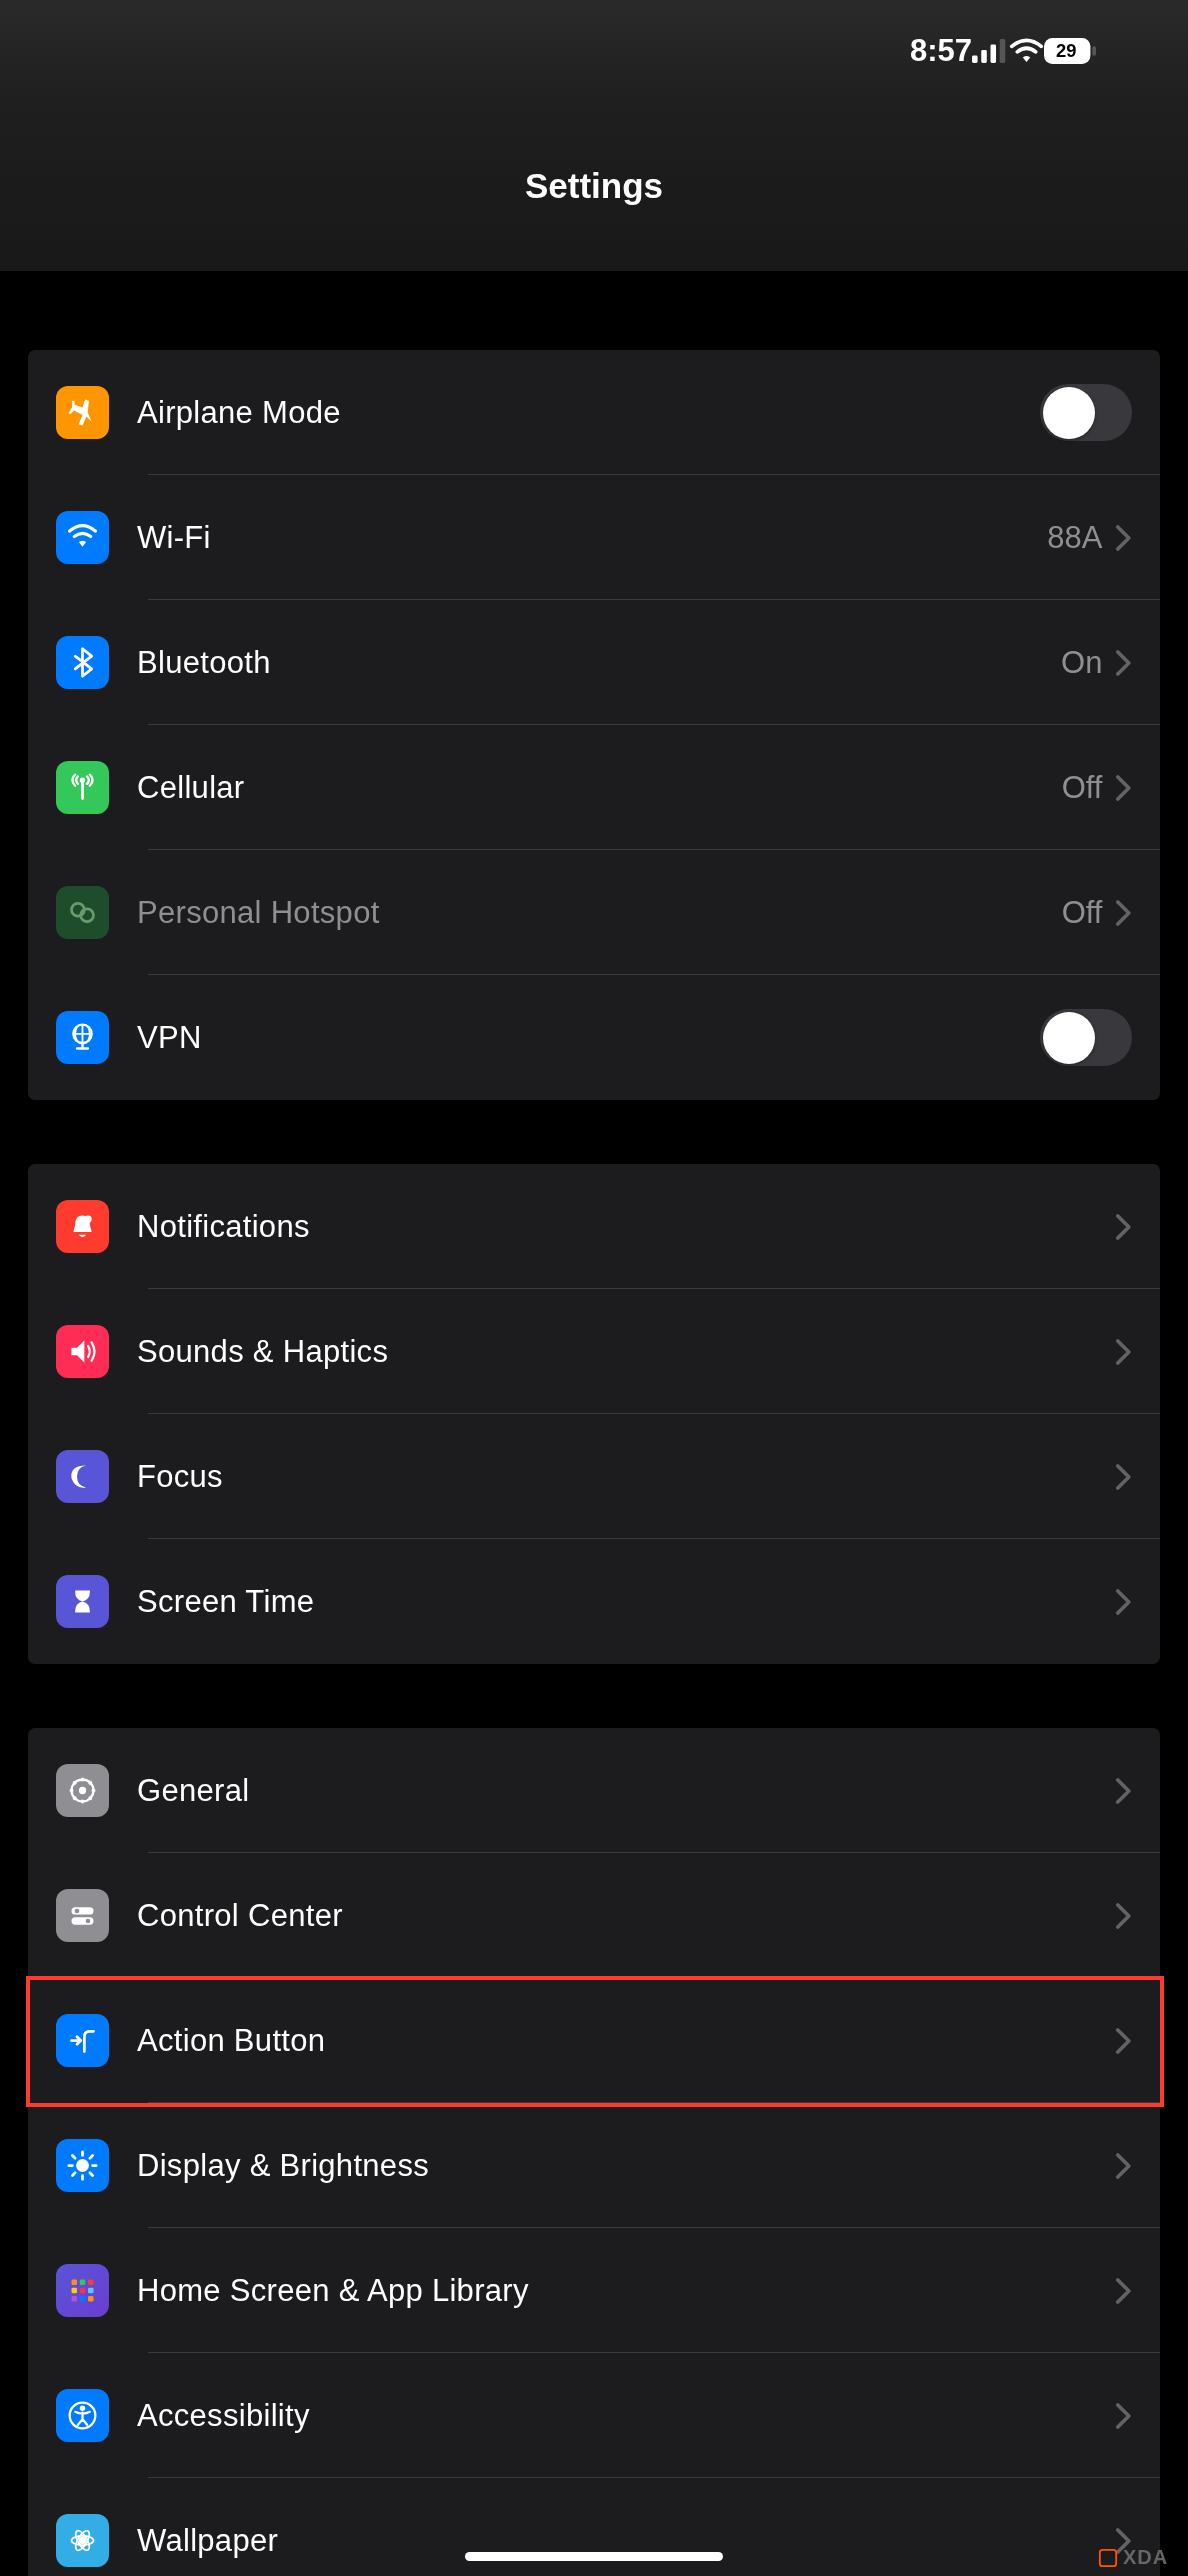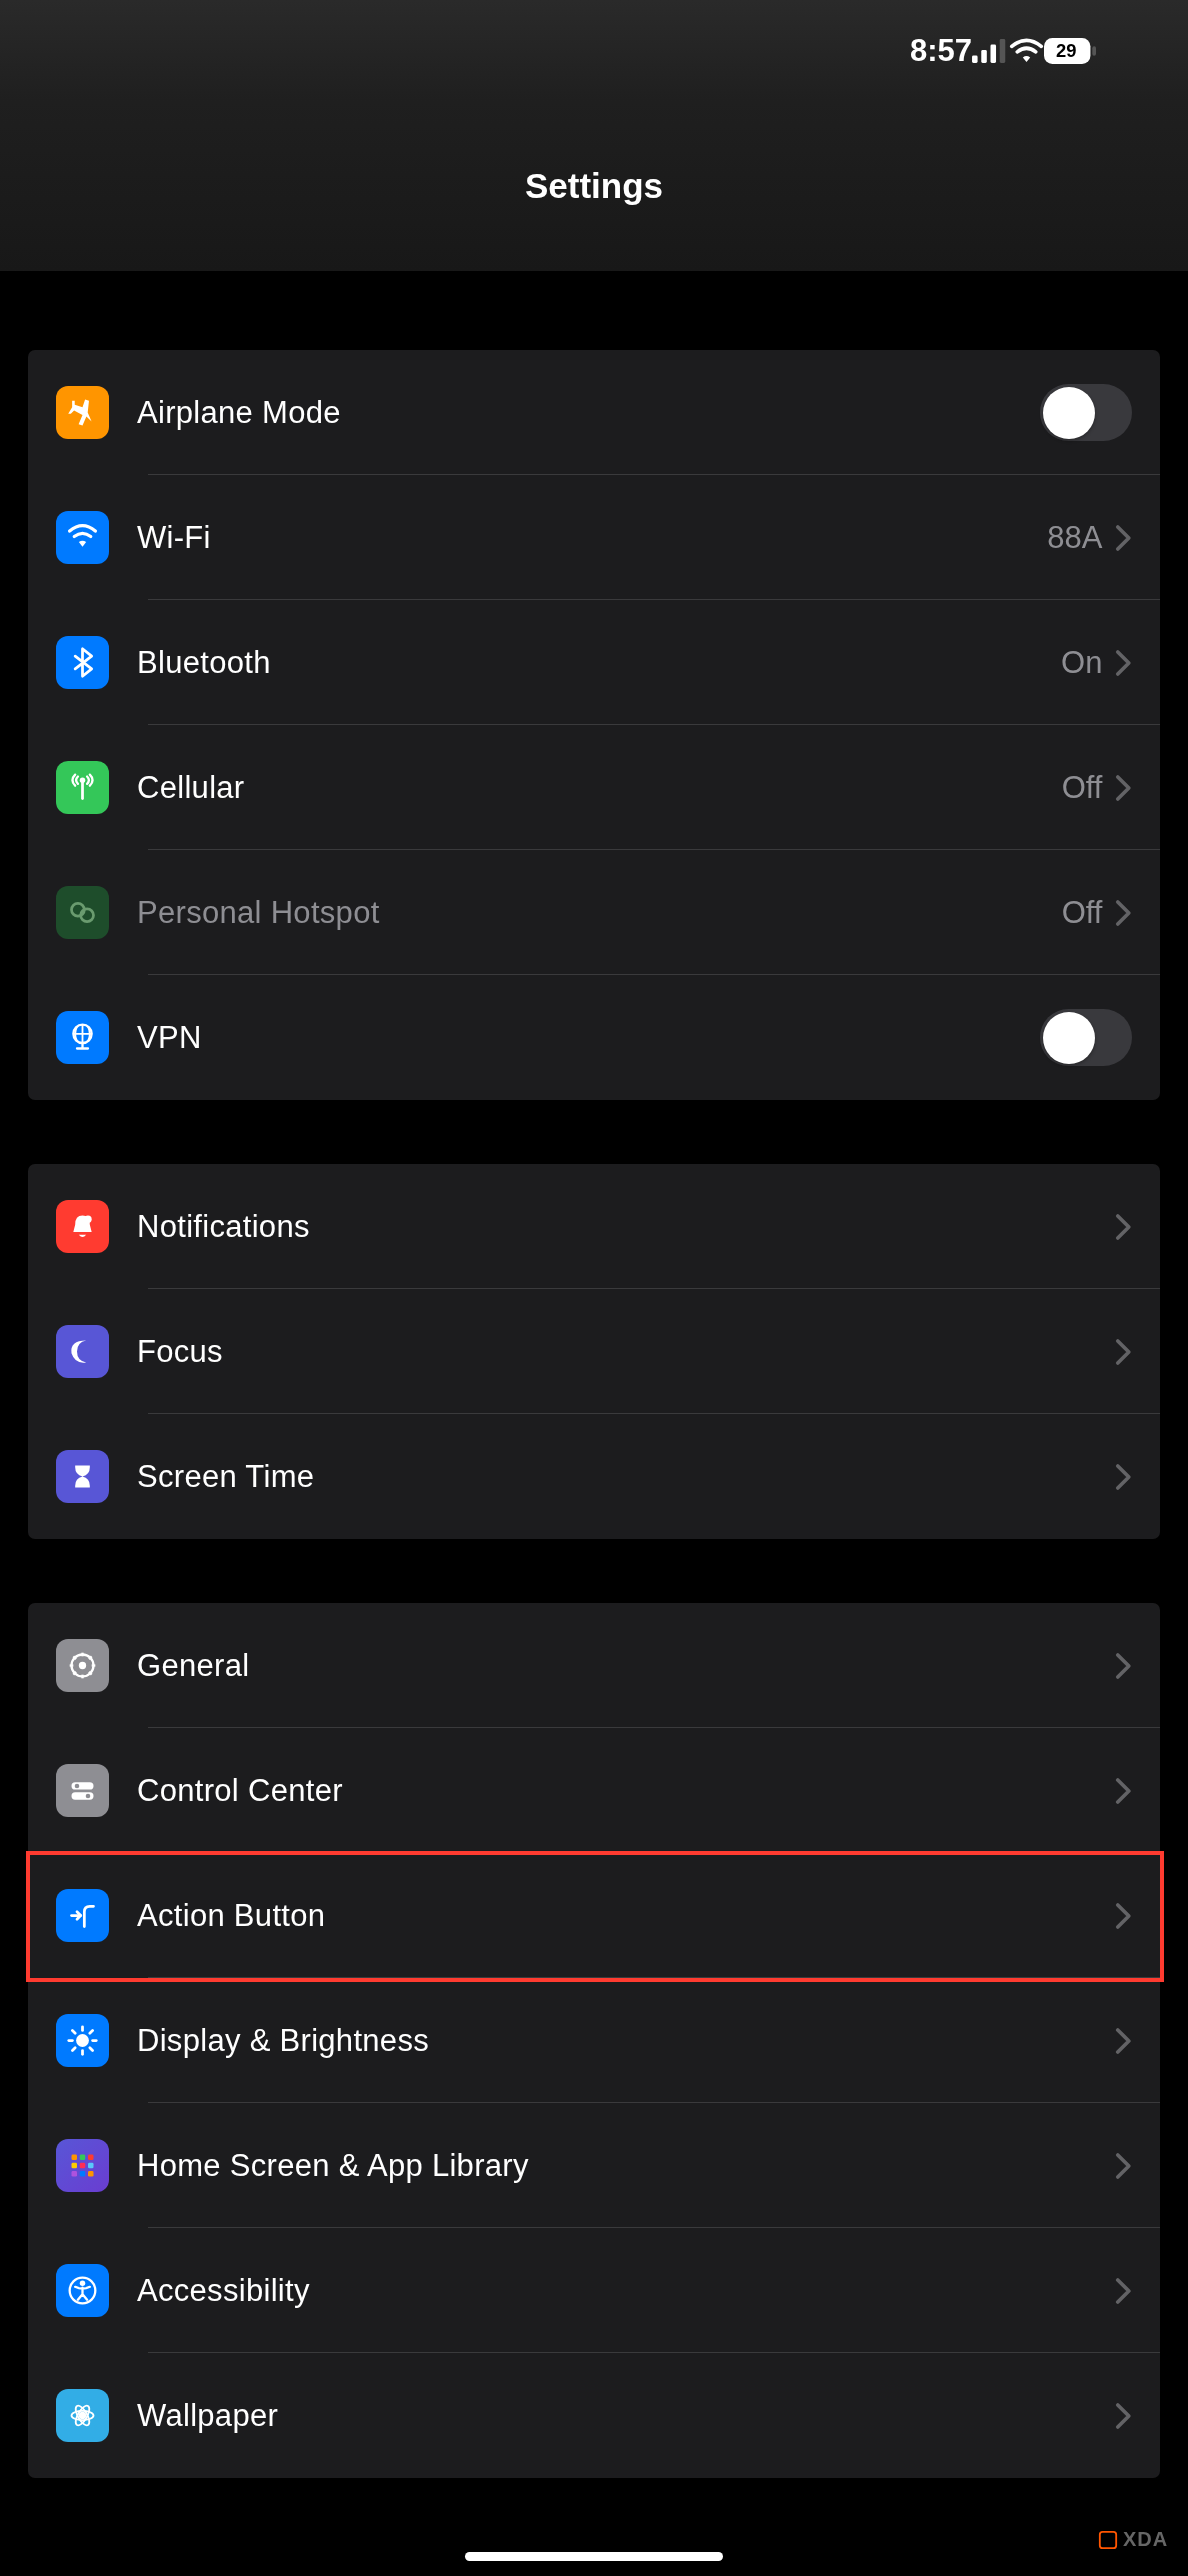--- a/index.html
+++ b/index.html
@@ -97,21 +97,21 @@
     }
     .home-indicator {
       position: absolute;
       bottom: 14.7px; left: 50%;
       transform: translateX(-50%);
       width: 258px; height: 9.2px;
       background: #fff; border-radius: 9.2px;
     }
     .xda-watermark {
       position: absolute;
-      bottom: 25px; right: 20px;
+      bottom: 7px; right: 20px;
       color: #666; font-size: 20px; font-weight: 600;
       letter-spacing: 0.9px;
       display: flex; align-items: center; gap: 5.5px;
     }
     svg { display: block; }
   </style>
 </head>
 <body>
 
 <div class="status-bar">
@@ -247,20 +247,34 @@
           </svg>
       </div>
       <div class="row-label">Notifications</div>
       <span>
           <svg class="chevron" viewBox="0 0 18 30">
             <path d="M3 3 L15 15 L3 27" stroke="#636366" stroke-width="4" fill="none" stroke-linecap="round" stroke-linejoin="round"></path>
           </svg>
         </span>
     </div>
     <div class="row">
+      <div class="row-icon bg-pink">
+        <svg width="33" height="33" viewBox="0 0 36 36">
+            <path d="M6 14 L6 22 L12 22 L20 30 L20 6 L12 14 Z" fill="#fff"></path>
+            <path d="M24 12 Q28 18 24 24 M28 8 Q34 18 28 28" stroke="#fff" stroke-width="2.5" fill="none" stroke-linecap="round"></path>
+          </svg>
+      </div>
+      <div class="row-label">Sounds &amp; Haptics</div>
+      <span>
+          <svg class="chevron" viewBox="0 0 18 30">
+            <path d="M3 3 L15 15 L3 27" stroke="#636366" stroke-width="4" fill="none" stroke-linecap="round" stroke-linejoin="round"></path>
+          </svg>
+        </span>
+    </div>
+    <div class="row">
       <div class="row-icon bg-purple">
         <svg width="33" height="33" viewBox="0 0 36 36">
             <path d="M22 6 Q12 8 12 18 Q12 28 22 30 Q10 32 6 20 Q4 6 22 6 Z" fill="#fff"></path>
           </svg>
       </div>
       <div class="row-label">Focus</div>
       <span>
           <svg class="chevron" viewBox="0 0 18 30">
             <path d="M3 3 L15 15 L3 27" stroke="#636366" stroke-width="4" fill="none" stroke-linecap="round" stroke-linejoin="round"></path>
           </svg>

